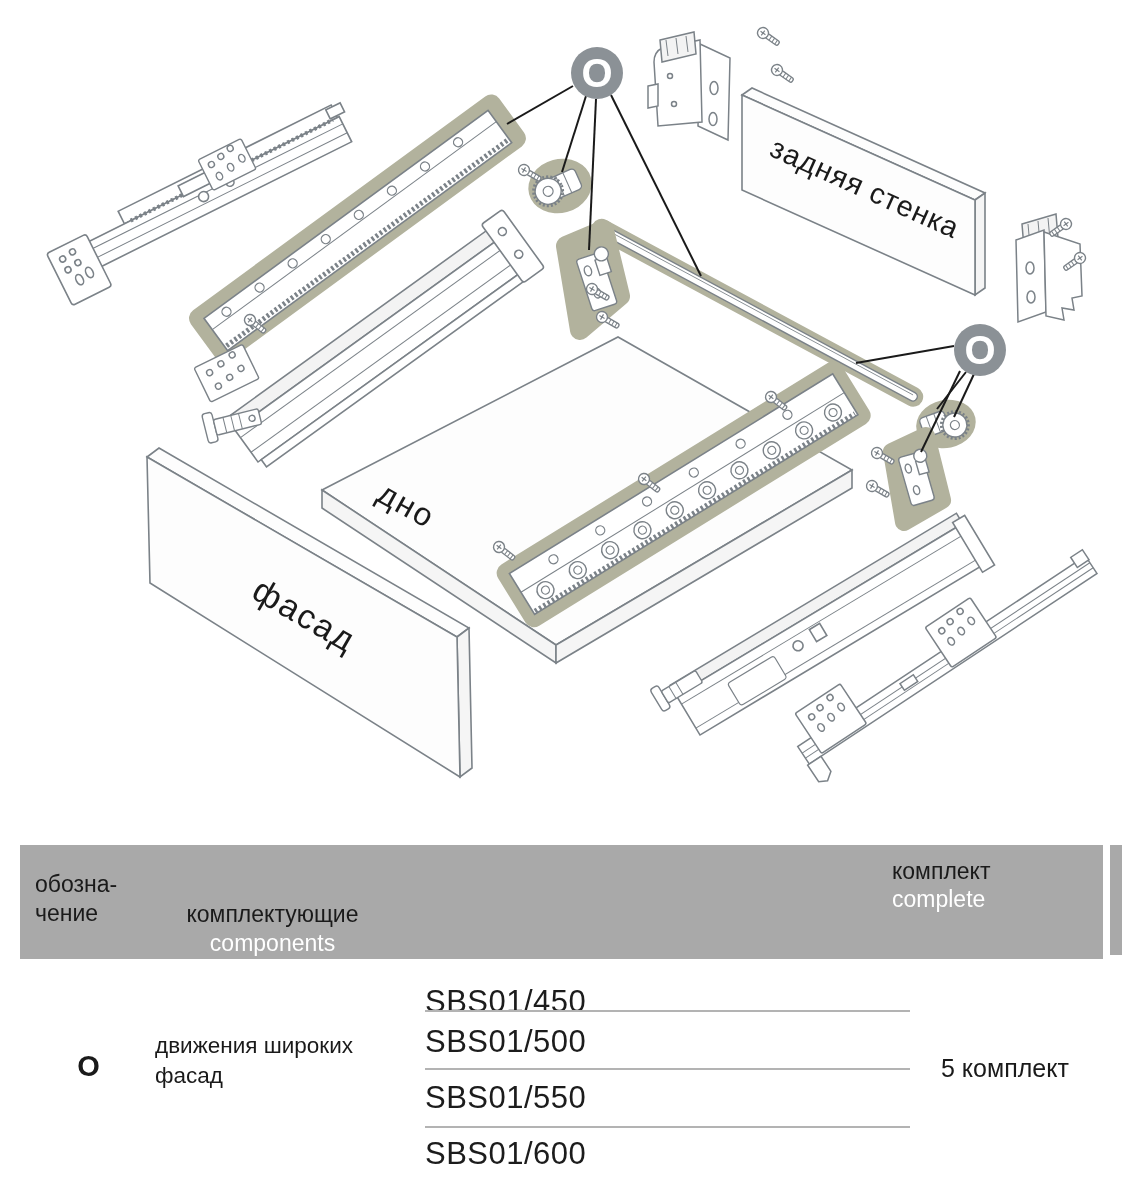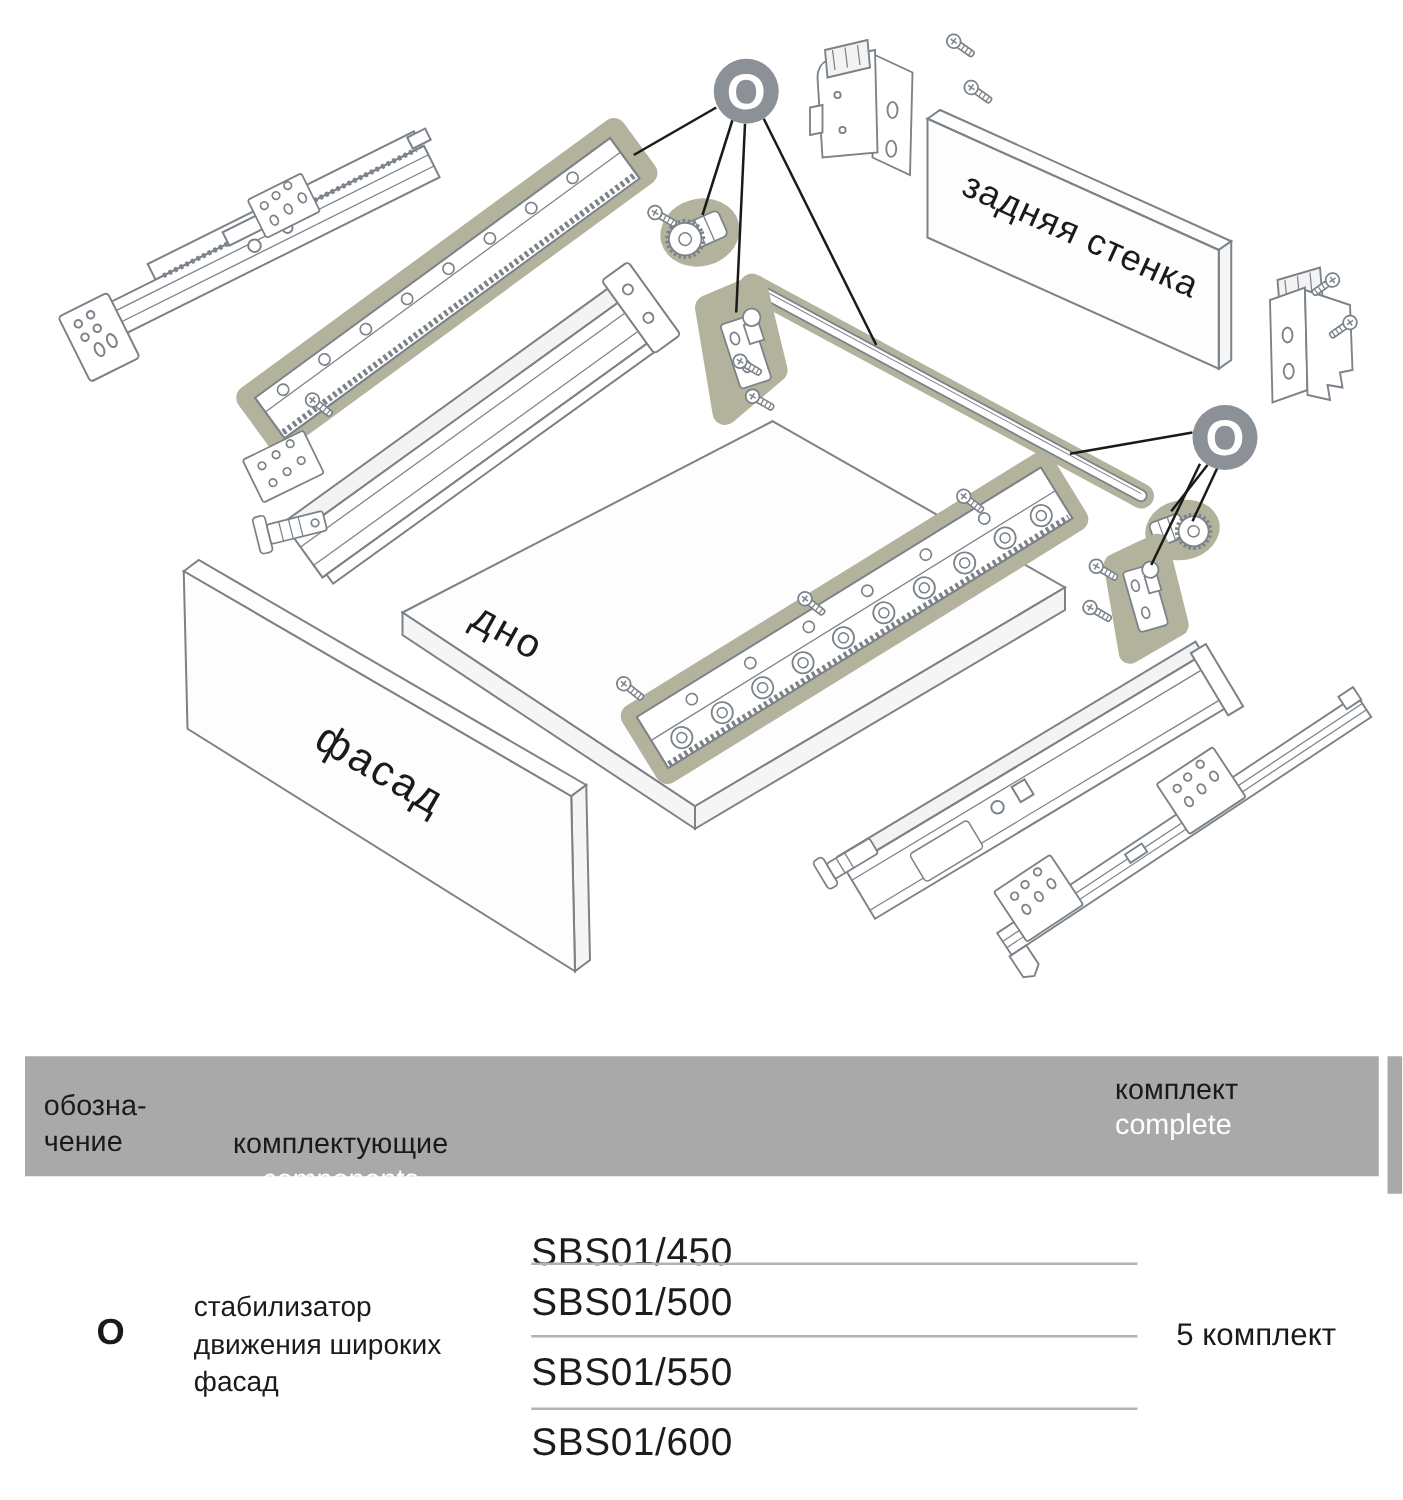--- a/index.html
+++ b/index.html
@@ -1,20 +1,20 @@
 <!DOCTYPE html>
 <html><head>
 <meta charset="utf-8">
 <style>
   html,body{margin:0;padding:0;background:#fff;}
   .screen{position:relative;width:1122px;height:1200px;background:#fff;overflow:hidden;
           font-family:"Liberation Sans",sans-serif;color:#1a1a1a;}
   .diagram-svg{position:absolute;left:0;top:0;}
   
-  .thead{position:absolute;left:20px;top:845px;width:1083px;height:96px;background:#a9a9a9;}
+  .thead{position:absolute;left:20px;top:845px;width:1083px;height:114px;background:#a9a9a9;}
   .thead-sliver{position:absolute;left:1110px;top:845px;width:12px;height:110px;background:#a9a9a9;}
   .hcell{position:absolute;font-size:23px;line-height:29px;color:#1a1a1a;}
   .h-col1{left:15px;top:25px;}
   .h-col2{left:130px;top:26px;width:245px;text-align:center;margin-top:29px;}
   .h-col3{left:525px;top:26px;width:222px;text-align:center;}
   .h-col4{left:872px;top:12px;width:220px;line-height:28px;}
   .en{color:#ffffff;}
   .cell-designation{position:absolute;left:20px;top:1050px;width:137px;text-align:center;
                     font-size:29px;font-weight:bold;}
   .cell-component{position:absolute;left:155px;top:1031px;font-size:22.5px;line-height:30px;}
@@ -333,21 +333,20 @@
     <div class="hcell h-col4">
       <div>комплект</div>
       <div class="en">complete</div>
     </div>
   </div>
   <div class="thead-sliver"></div>
 
   <div class="cell-designation">O</div>
 
   <div class="cell-component">
-    <div>стабилизатор</div>
     <div>движения широких</div>
     <div>фасад</div>
   </div>
 
   <div class="code-cell code-0">SBS01/450</div>
   <div class="code-sep sep-0"></div>
   <div class="code-cell code-1">SBS01/500</div>
   <div class="code-sep sep-1"></div>
   <div class="code-cell code-2">SBS01/550</div>
   <div class="code-sep sep-2"></div>

